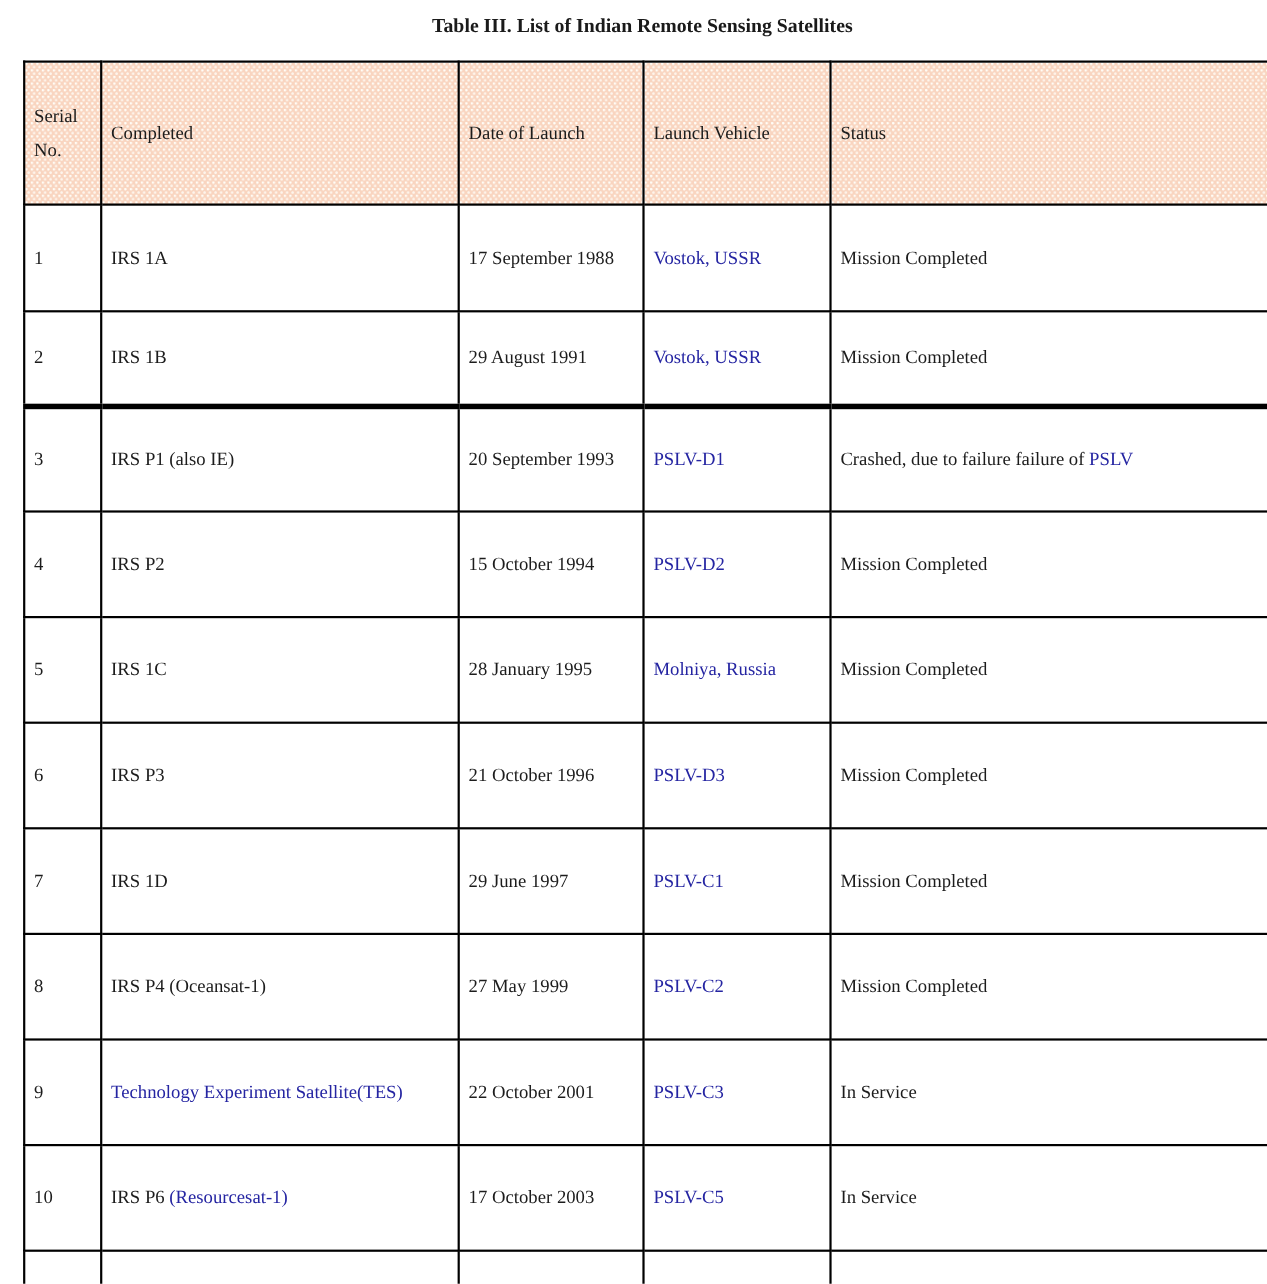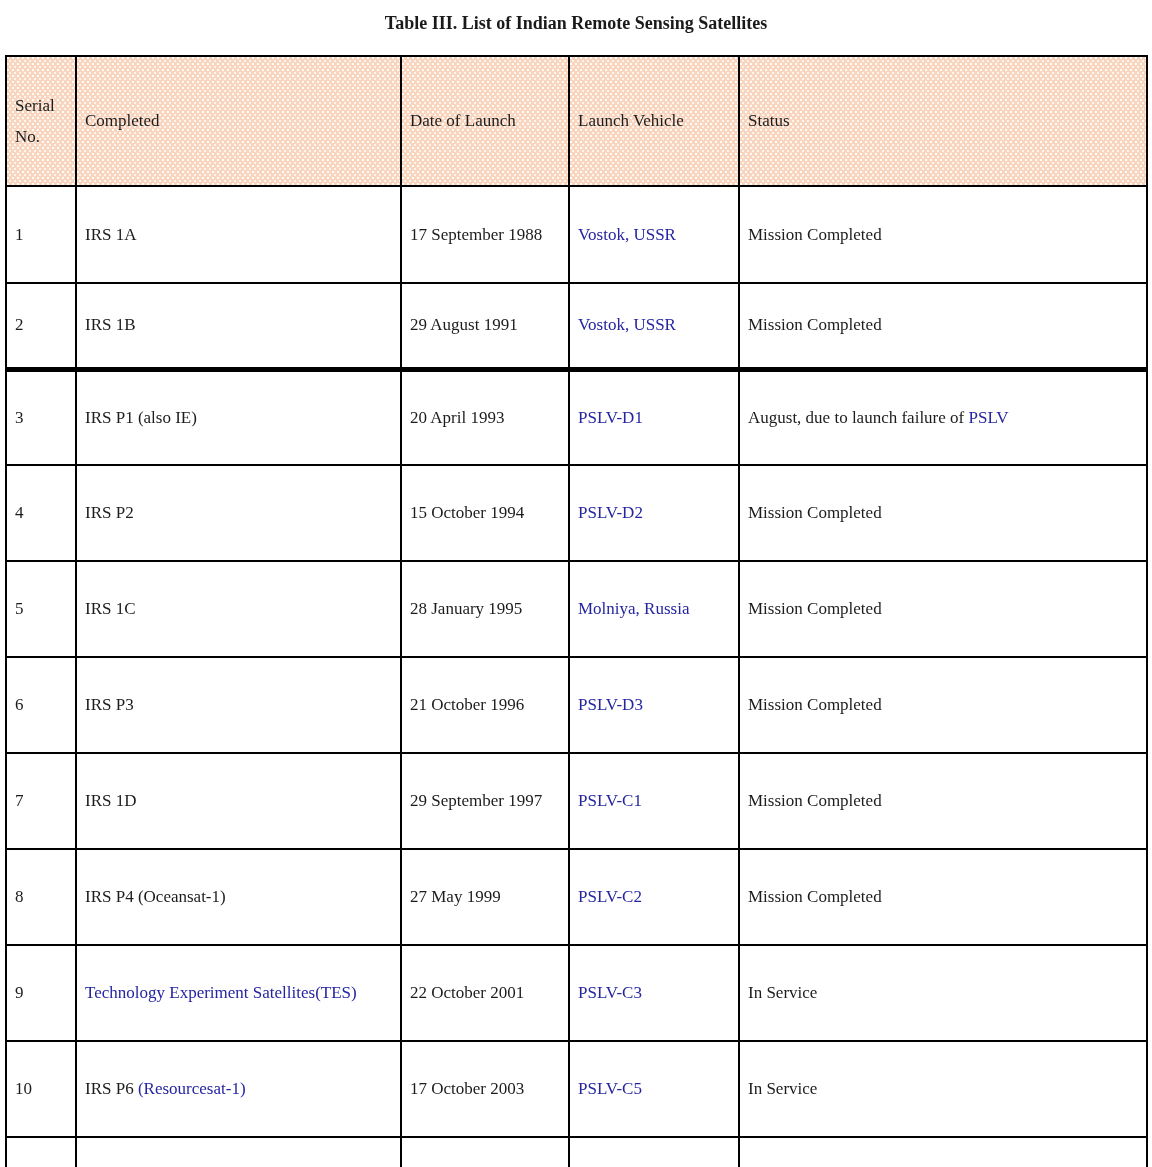--- a/index.html
+++ b/index.html
@@ -16,20 +16,21 @@
     overflow: hidden;
     background: #ffffff;
     font-family: "Liberation Serif", serif;
     color: var(--text-color);
   }
   .page {
     width: 1152px;
     height: 1167px;
     overflow: hidden;
     padding-top: 12px;
+    padding-left: 16px;
   }
   .caption {
     text-align: center;
     font-weight: bold;
     font-size: 18px;
     line-height: 22px;
     color: #1a1a1a;
   }
   table.sat-table {
     margin-left: 5px;
@@ -105,23 +106,23 @@
         <tr>
           <td><span>2</span></td>
           <td><span>IRS 1B</span></td>
           <td><span>29 August 1991</span></td>
           <td><span class="link">Vostok, USSR</span></td>
           <td><span>Mission Completed</span></td>
         </tr>
         <tr class="thick-top">
           <td><span>3</span></td>
           <td><span>IRS P1 (also IE)</span></td>
-          <td><span>20 April 1993</span></td>
+          <td><span>20 September 1993</span></td>
           <td><span class="link">PSLV-D1</span></td>
-          <td><span>August, due to launch failure of </span><span class="link">PSLV</span></td>
+          <td><span>Crashed, due to failure failure of </span><span class="link">PSLV</span></td>
         </tr>
         <tr>
           <td><span>4</span></td>
           <td><span>IRS P2</span></td>
           <td><span>15 October 1994</span></td>
           <td><span class="link">PSLV-D2</span></td>
           <td><span>Mission Completed</span></td>
         </tr>
         <tr>
           <td><span>5</span></td>
@@ -133,34 +134,34 @@
         <tr>
           <td><span>6</span></td>
           <td><span>IRS P3</span></td>
           <td><span>21 October 1996</span></td>
           <td><span class="link">PSLV-D3</span></td>
           <td><span>Mission Completed</span></td>
         </tr>
         <tr>
           <td><span>7</span></td>
           <td><span>IRS 1D</span></td>
-          <td><span>29 September 1997</span></td>
+          <td><span>29 June 1997</span></td>
           <td><span class="link">PSLV-C1</span></td>
           <td><span>Mission Completed</span></td>
         </tr>
         <tr>
           <td><span>8</span></td>
           <td><span>IRS P4 (Oceansat-1)</span></td>
           <td><span>27 May 1999</span></td>
           <td><span class="link">PSLV-C2</span></td>
           <td><span>Mission Completed</span></td>
         </tr>
         <tr>
           <td><span>9</span></td>
-          <td><span class="link">Technology Experiment Satellites(TES)</span></td>
+          <td><span class="link">Technology Experiment Satellite(TES)</span></td>
           <td><span>22 October 2001</span></td>
           <td><span class="link">PSLV-C3</span></td>
           <td><span>In Service</span></td>
         </tr>
         <tr>
           <td><span>10</span></td>
           <td><span>IRS P6 </span><span class="link">(Resourcesat-1)</span></td>
           <td><span>17 October 2003</span></td>
           <td><span class="link">PSLV-C5</span></td>
           <td><span>In Service</span></td>

